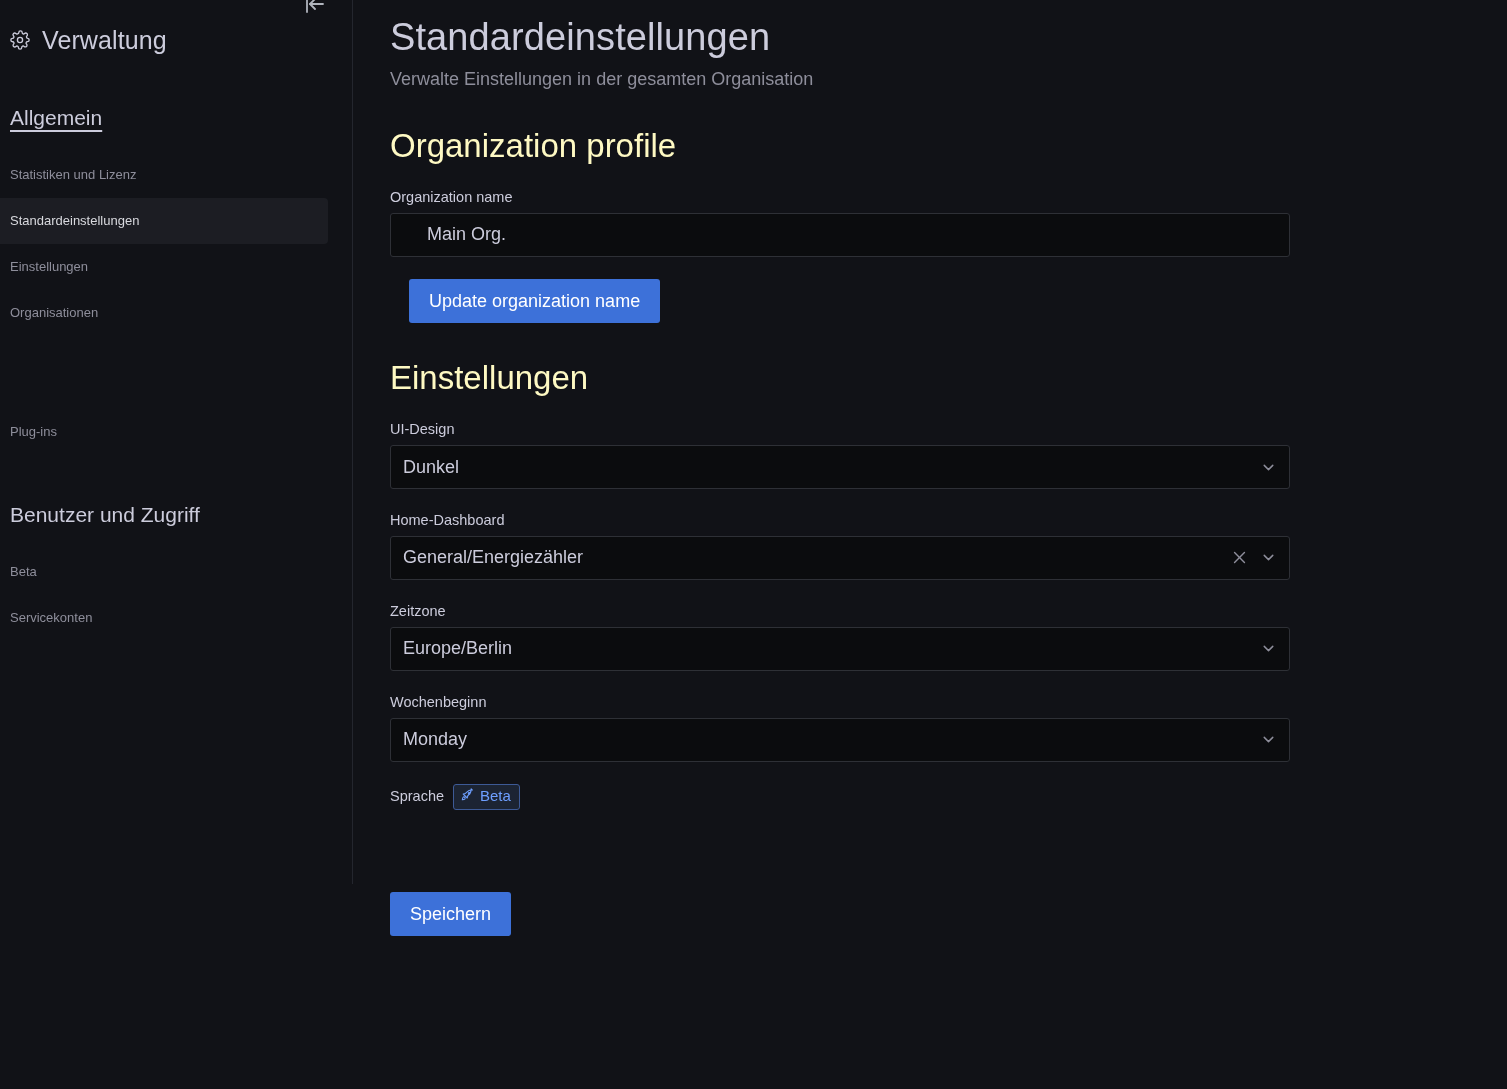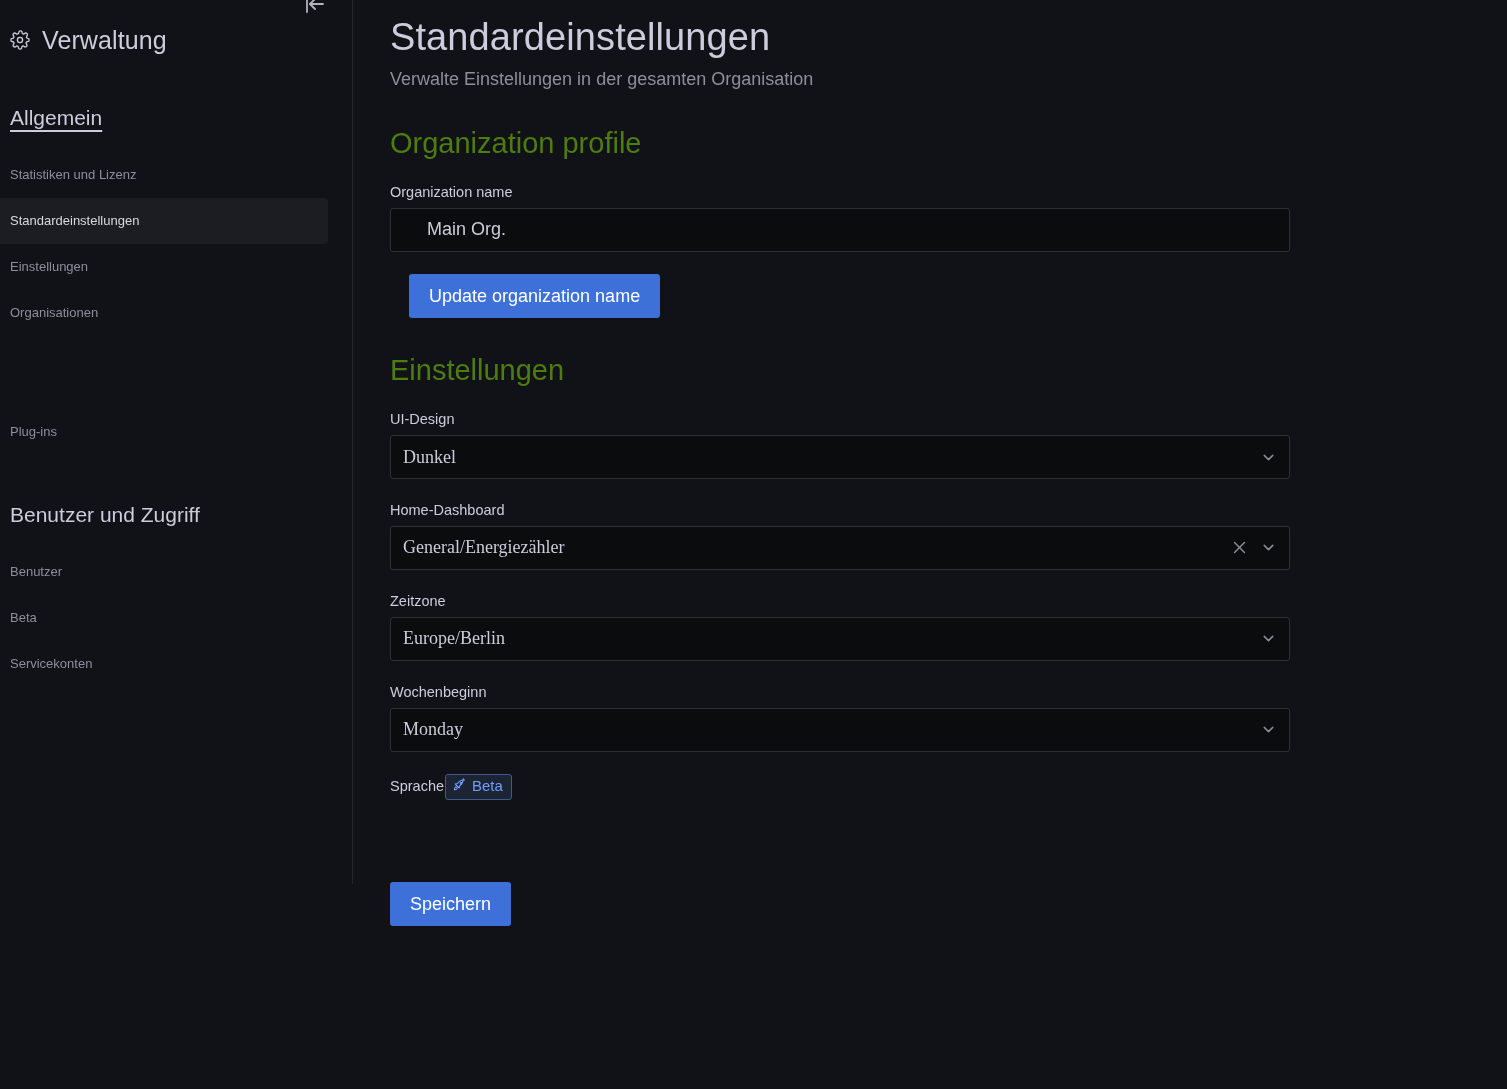--- a/index.html
+++ b/index.html
@@ -134,40 +134,40 @@
     line-height: 1.25;
   }
   .page-subtitle {
     font-size: 18px;
     color: #8e8e9b;
     margin: 6px 0 0 0;
     line-height: 1.3;
   }
 
   .section-title {
-    font-size: 29px;
+    font-size: 33px;
     font-weight: 400;
-    color: #4d7c0f;
+    color: #fef9c3;
     margin: 34px 0 0 0;
     line-height: 1.25;
   }
 
   .field { margin-top: 22px; }
   .field-label {
     display: block;
     font-size: 14.5px;
     font-weight: 500;
     color: #ccccdc;
     margin-bottom: 6px;
     line-height: 1.3;
   }
   .field-label-row {
     display: flex;
     align-items: center;
-    gap: 1px;
+    gap: 9px;
     margin-bottom: 6px;
   }
   .field-label-row .field-label { margin-bottom: 0; }
 
   .input-box,
   .select-box {
     width: 900px;
     height: 44px;
     background: #0b0c0e;
     border: 1px solid #2e3036;
@@ -180,21 +180,20 @@
   }
   .input-box { cursor: text; padding-left: 36px; }
   .select-box { cursor: pointer; justify-content: space-between; }
 
   .select-value {
     font-size: 18px;
     color: #ccccdc;
     white-space: nowrap;
     overflow: hidden;
     text-overflow: ellipsis;
-    font-family: Liberation Serif, serif;
   }
   .select-icons {
     display: flex;
     align-items: center;
     gap: 12px;
     flex: 0 0 auto;
     color: #8e8e9b;
   }
   .icon-x, .icon-chevron {
     width: 17px;
@@ -283,21 +282,20 @@
     </div>
 
     <div class="nav-section" style="margin-top:49px;">
       <div style="height:24px;"></div>
       <div class="nav-item">Plug-ins</div>
     </div>
 
     <div class="nav-section" style="margin-top:49px;">
       <span class="nav-section-heading">Benutzer und Zugriff</span>
       <div style="height:24px;"></div>
-      <div class="nav-item">Benutzer</div>
       <div class="nav-item">Beta</div>
       <div class="nav-item">Servicekonten</div>
     </div>
 
   </aside>
 
   <main class="main">
     <div class="main-inner">
 
       <h1 class="page-title">Standardeinstellungen</h1>

